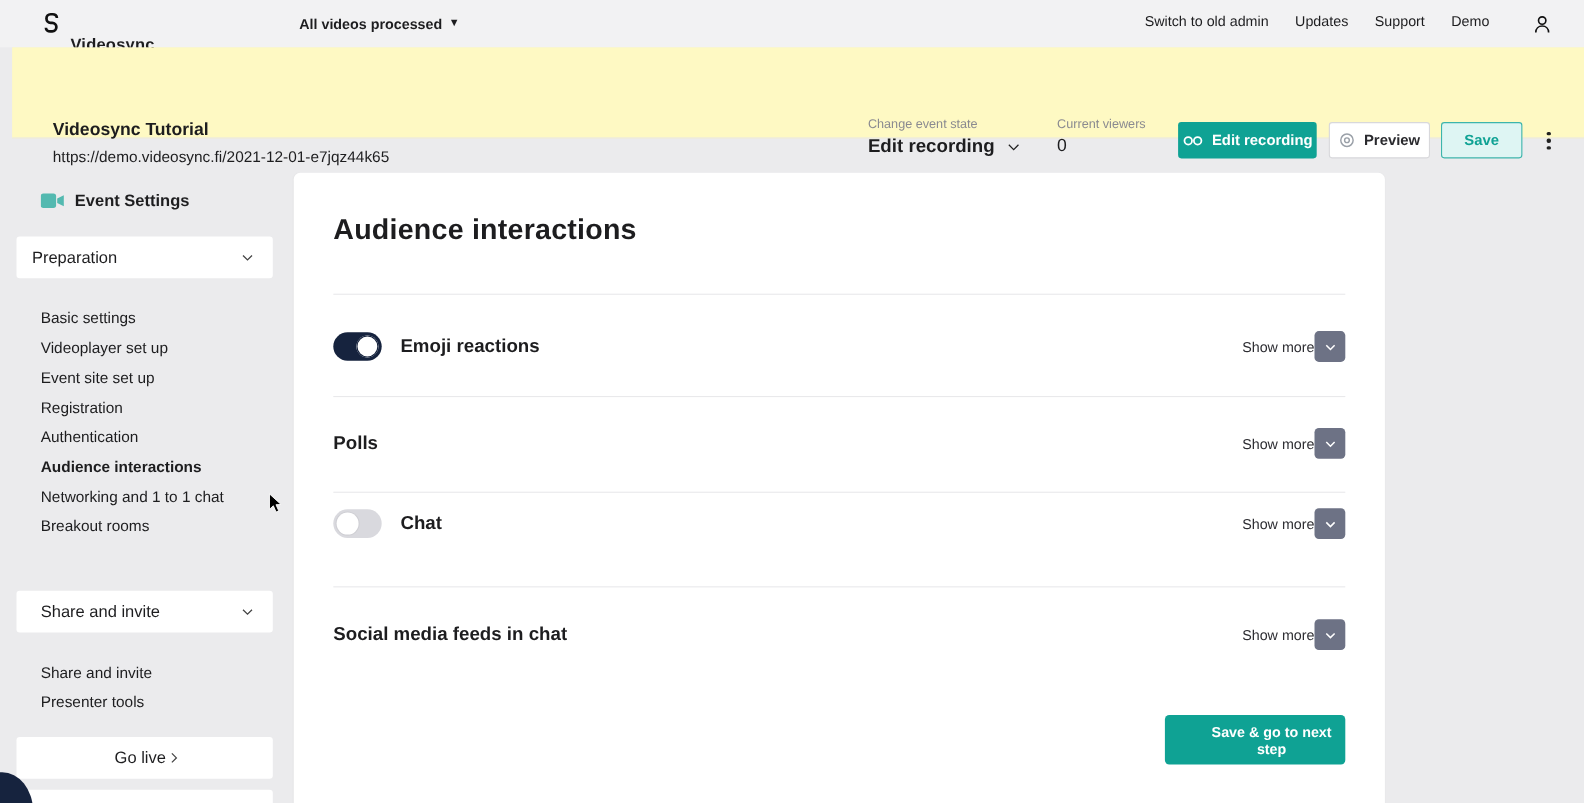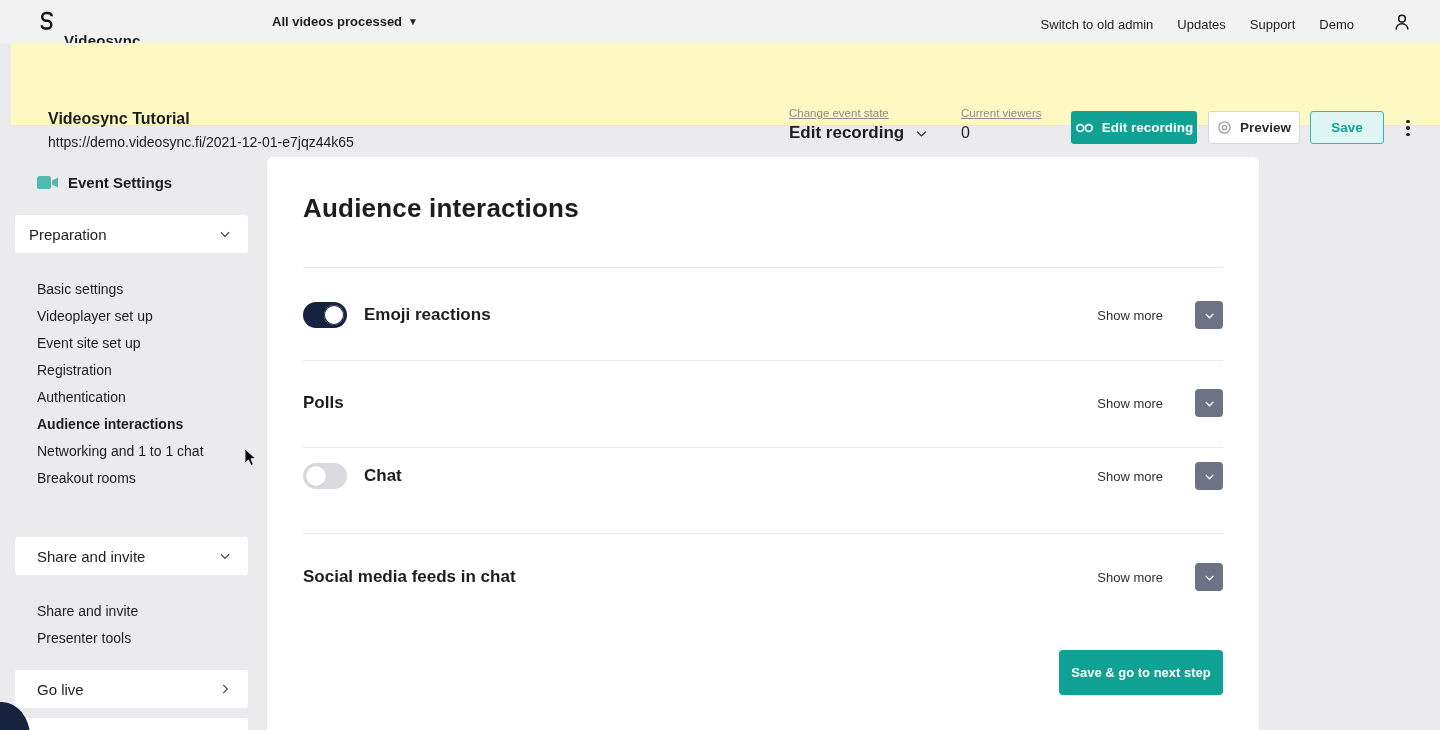--- a/index.html
+++ b/index.html
@@ -27,37 +27,37 @@
   .brand { position: absolute; left: 37px; display: flex; align-items: center; gap: 8px; }
   .brand-name { font-size: 15px; font-weight: 700; letter-spacing: .2px; margin-top: 38px; }
   .status-dd {
     position: absolute; left: 272px;
     display: flex; align-items: center; gap: 6px;
     font-size: 13px; font-weight: 700; cursor: pointer;
   }
   .caret-down { font-size: 10px; line-height: 1; }
   .topbar-right {
     position: absolute; right: 28px;
-    display: flex; align-items: flex-end; gap: 24px; margin-left: 40px;
+    display: flex; align-items: flex-start; gap: 24px; margin-left: 40px;
   }
   .topbar-link { font-size: 13px; cursor: pointer; white-space: nowrap; }
   .user-icon { margin-left: 14px; display: flex; align-items: center; }
 
   
   .header {
     position: absolute; left: 0; top: 43px;
     width: 1440px; height: 83px;
     background: #fef9c3;
     border-bottom: 1px solid #e6e6e8;
     margin-left: 11px;
   }
   .event-title { position: absolute; left: 37px; top: 67px; font-size: 16px; font-weight: 700; }
   .event-url   { position: absolute; left: 37px; top: 91px; font-size: 14px; }
   .state-group { position: absolute; left: 778px; top: 64px; }
-  .small-label { font-size: 11.5px; color: #8a8a90; text-decoration: underline; }
+  .small-label { font-size: 11.5px; color: #8a8a90; }
   .state-value {
     margin-top: 4px; font-size: 17px; font-weight: 700;
     display: flex; align-items: center; gap: 10px; cursor: pointer;
   }
   .viewers-group { position: absolute; left: 950px; top: 64px; }
   .viewers-count { margin-top: 5px; font-size: 16px; font-weight: 400; }
 
   .btn { border: none; border-radius: 3px; cursor: pointer; display: inline-flex; align-items: center; justify-content: center; gap: 8px; font-family: "Liberation Sans", sans-serif; }
   .btn-edit-rec {
     position: absolute; left: 1060px; top: 68px; width: 126px; height: 33px;
@@ -86,21 +86,21 @@
   }
   .side-card {
     position: absolute; left: 15px; width: 233px; height: 38px;
     background: #fff; border-radius: 3px;
     display: flex; align-items: center; justify-content: space-between;
     padding: 0 16px 0 22px; cursor: pointer;
     font-size: 15px;
   }
   .side-card.prep  { top: 76px; padding-left: 14px; }
   .side-card.share { top: 398px; }
-  .side-card.golive{ top: 531px; }
+  .side-card.golive{ top: 531px; justify-content: center; }
   .side-card.edit  { top: 579px; }
   .side-list { position: absolute; left: 37px; }
   .side-list.prep-list  { top: 136px; }
   .side-list.share-list { top: 458px; }
   .side-item { height: 27px; display: flex; align-items: center; font-size: 14px; cursor: pointer; white-space: nowrap; }
   .side-item.active { font-weight: 700; }
 
   
   .main-card {
     position: absolute; left: 267px; top: 157px;
@@ -108,37 +108,37 @@
     background: #fff; border-radius: 6px;
     box-shadow: 0 1px 2px rgba(0,0,0,.04);
   }
   .main-heading { position: absolute; left: 36px; top: 36px; font-size: 26px; font-weight: 700; letter-spacing: .2px; }
   .divider { position: absolute; left: 36px; width: 920px; height: 1px; background: #e9e9eb; }
   .d1 { top: 110px; } .d2 { top: 203px; } .d3 { top: 290px; } .d4 { top: 376px; }
 
   .feature-row { position: absolute; left: 36px; width: 920px; height: 28px; display: flex; align-items: center; }
   .r1 { top: 144px; } .r2 { top: 232px; } .r3 { top: 305px; } .r4 { top: 406px; }
   .row-label { font-size: 17px; font-weight: 700; text-align: center; }
-  .row-right { margin-left: auto; display: flex; align-items: center; gap: 32px; }
+  .row-right { margin-left: auto; display: flex; align-items: center; gap: 0; }
   .show-more { font-size: 13px; color: #2e2e33; cursor: pointer; }
   .chev-btn {
     width: 28px; height: 28px; border: none; border-radius: 4px;
     background: #6d7285; display: flex; align-items: center; justify-content: center; cursor: pointer;
   }
 
   .toggle { position: relative; width: 44px; height: 26px; border-radius: 13px; margin-right: 17px; cursor: pointer; flex: 0 0 auto; }
   .toggle.on  { background: #16233e; }
   .toggle.off { background: #d9d9de; }
   .toggle .knob { position: absolute; top: 3px; width: 20px; height: 20px; border-radius: 50%; background: #fff; }
   .toggle.on  .knob { right: 3px; box-shadow: inset 0 0 0 1px #16233e; }
   .toggle.off .knob { left: 3px; box-shadow: 0 0 0 1px #cfcfd4; }
 
   .btn-save-next {
     position: absolute; left: 792px; top: 493px; width: 164px; height: 45px;
-    background: #0fa294; color: #fff; font-size: 13px; font-weight: 700; border-radius: 4px;
+    background: #0fa294; color: #fff; font-size: 13px; font-weight: 700; border-radius: 4px; padding-left: 30px;
   }
 
   
   .corner-shape {
     position: absolute; left: -26px; top: 702px;
     width: 56px; height: 70px; border-radius: 50%;
     background: #16233e;
   }
 
   .cursor { position: absolute; left: 244px; top: 448px; z-index: 50; pointer-events: none; }

